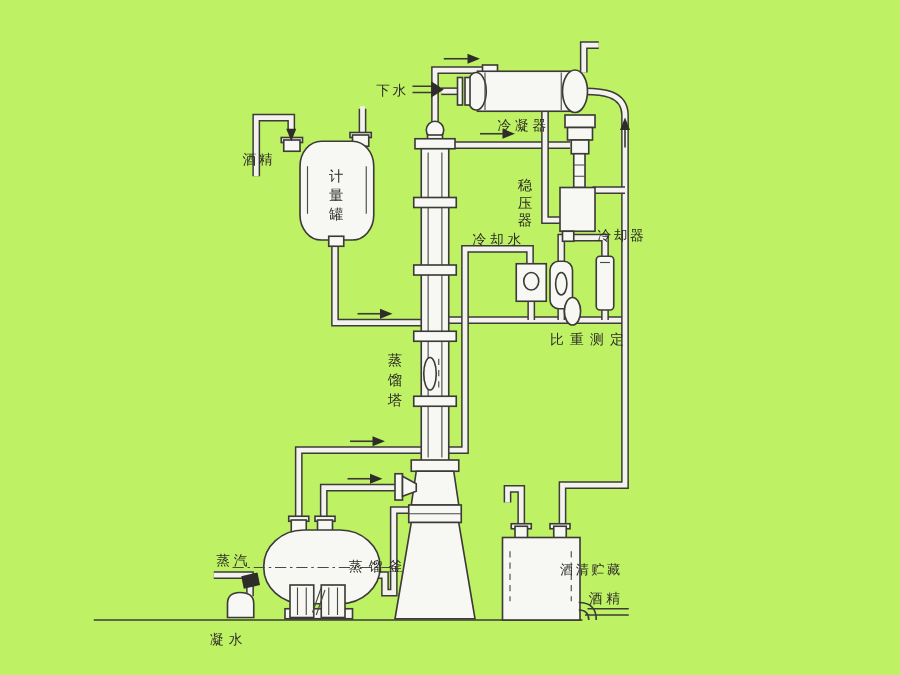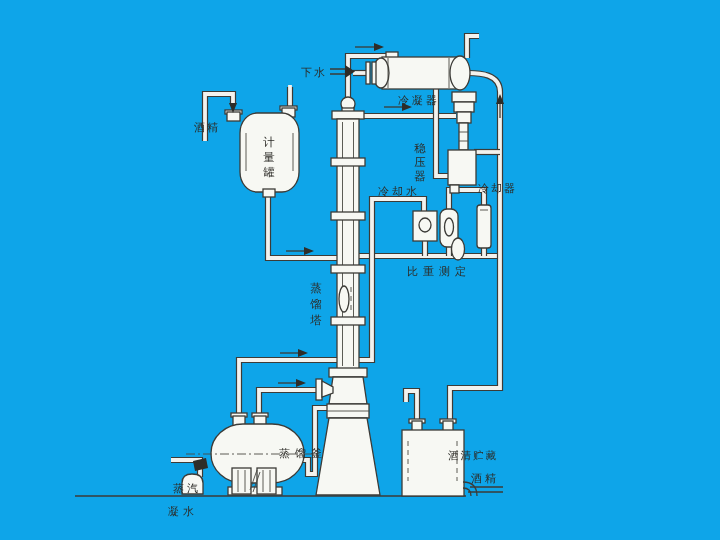--- a/index.html
+++ b/index.html
@@ -1,17 +1,17 @@
 <!DOCTYPE html>
 <html><head>
 <meta charset="utf-8">
 <style>
   html,body{margin:0;padding:0;}
-  #stage{position:relative;width:720px;height:540px;background:#0ea5e9;overflow:hidden;
-         font-family:Liberation Mono, monospace;}
+  #stage{position:relative;width:720px;height:540px;background:#bef264;overflow:hidden;
+         font-family:Liberation Serif, serif;}
   #stage svg{position:absolute;left:0;top:0;}
   .po{fill:none;stroke:#3c3b37;stroke-width:6.2;stroke-linejoin:miter;stroke-linecap:butt;}
   .pi{fill:none;stroke:#f3f2ee;stroke-width:3.8;stroke-linejoin:miter;stroke-linecap:butt;}
   .ln{fill:none;stroke:#3c3b37;stroke-width:1.3;}
   .lt{fill:none;stroke:#4a4943;stroke-width:0.9;}
   .v{fill:#f7f8f3;stroke:#3c3b37;stroke-width:1.3;}
   .vd{fill:#2e2d29;stroke:none;}
   .ds{stroke-dasharray:5 4;}
   .lbl{position:absolute;color:#2c2b27;font-size:11px;font-weight:500;white-space:nowrap;}
   .vlbl{position:absolute;color:#2c2b27;font-size:11.5px;font-weight:500;width:14px;
@@ -240,22 +240,22 @@
   <g>
     <polygon class="vd" points="229,103 233,113 237,103"></polygon>
   </g>
 </svg>
 
   <div class="lbl" style="left:301px;top:65px;letter-spacing:2px;">下水</div>
   <div class="lbl" style="left:398px;top:66px;letter-spacing:3px;margin-top:27px;">冷凝器</div>
   <div class="vlbl" style="left:413px;top:142px;line-height:14px;">稳压器</div>
   <div class="lbl" style="left:478px;top:181px;letter-spacing:2px;">冷却器</div>
   <div class="lbl" style="left:378px;top:184px;letter-spacing:3px;">冷却水</div>
-  <div class="lbl" style="left:407px;top:264px;letter-spacing:5px;">比重测定</div>
+  <div class="lbl" style="left:440px;top:264px;letter-spacing:5px;">比重测定</div>
   <div class="lbl" style="left:194px;top:120px;letter-spacing:2px;">酒精</div>
   <div class="vlbl" style="left:262px;top:135px;">计量罐</div>
   <div class="vlbl" style="left:309px;top:281px;line-height:16px;">蒸馏塔</div>
   <div class="lbl" style="left:233px;top:446px;letter-spacing:5px;margin-left:46px;">蒸馏釜</div>
-  <div class="lbl" style="left:173px;top:441px;letter-spacing:3px;margin-top:40px;">蒸汽</div>
+  <div class="lbl" style="left:173px;top:441px;letter-spacing:3px;">蒸汽</div>
   <div class="lbl" style="left:168px;top:504px;letter-spacing:4px;">凝水</div>
   <div class="lbl" style="left:406px;top:449px;letter-spacing:2px;font-size:10.5px;margin-left:42px;">酒清贮藏</div>
   <div class="lbl" style="left:471px;top:471px;letter-spacing:3px;">酒精</div>
 </div>
 
 </body></html>

